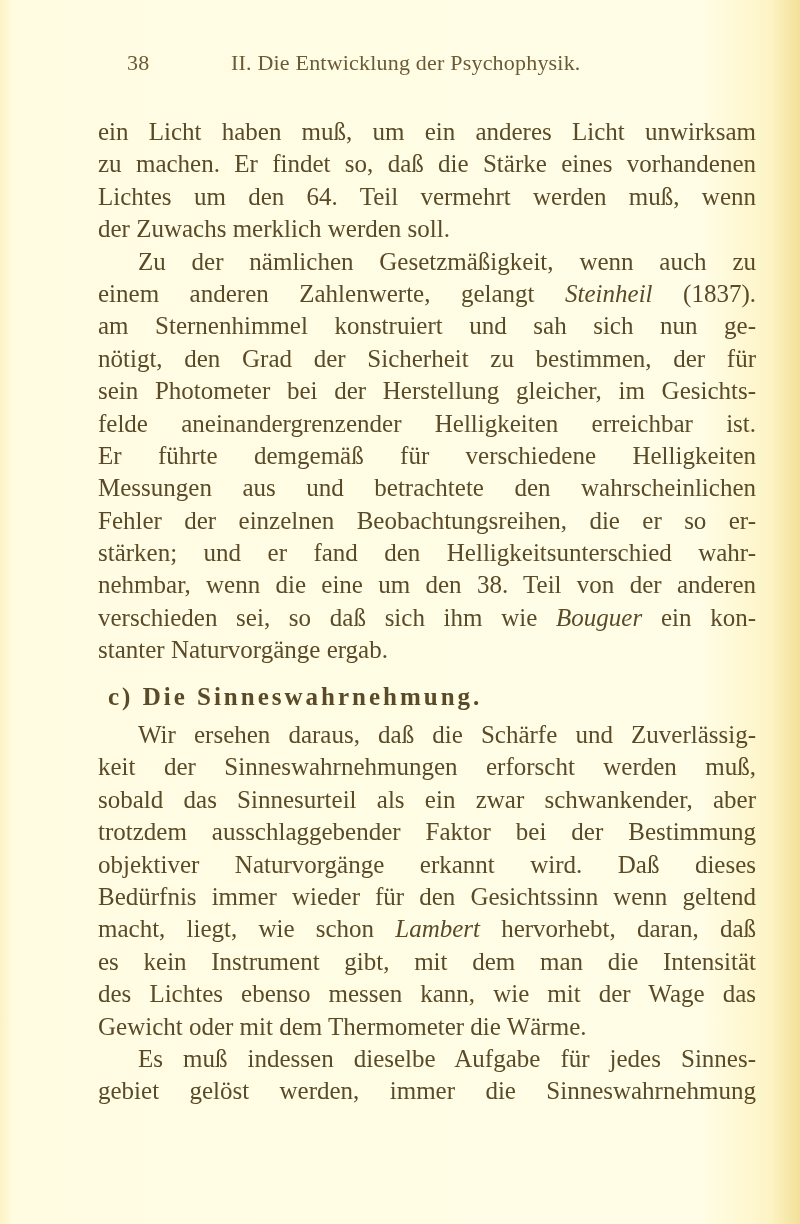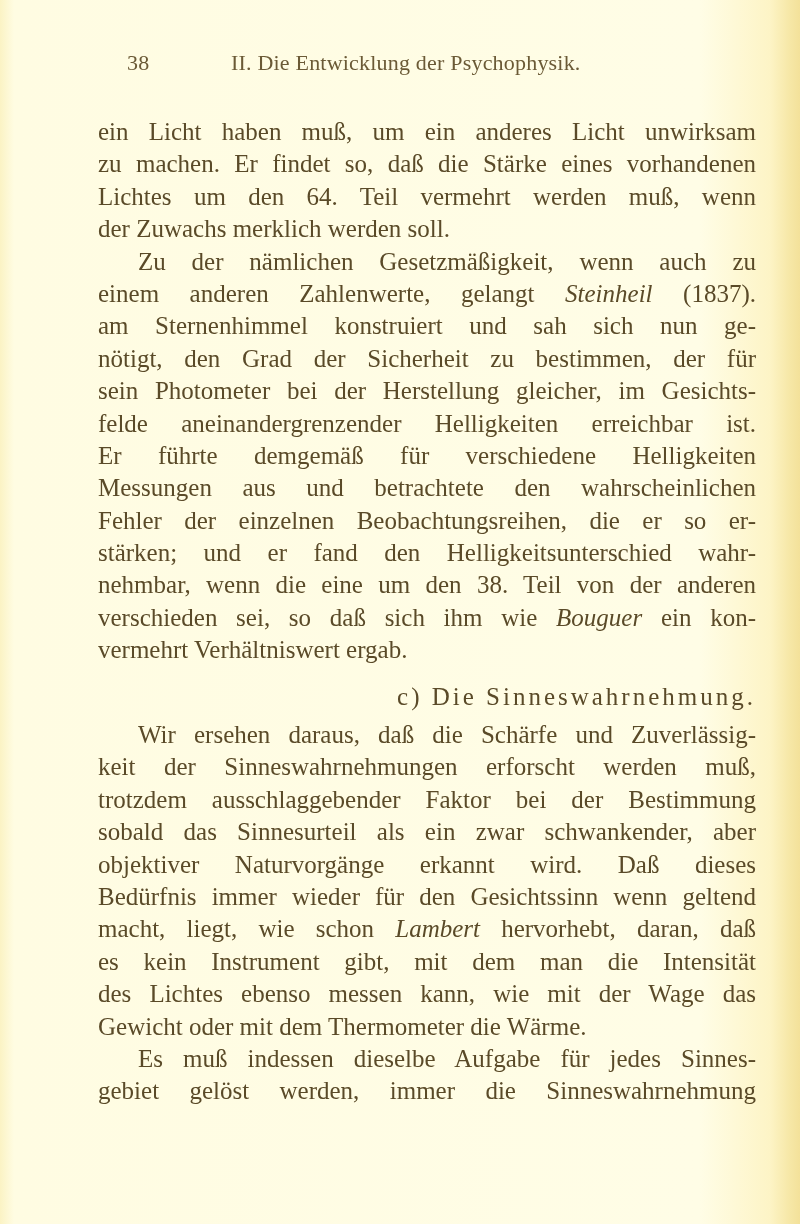--- a/index.html
+++ b/index.html
@@ -55,26 +55,27 @@
       height: 32.4px;
     }
     .line.last {
       text-align-last: left;
     }
     .line.indent {
       padding-left: 40px;
     }
     .heading {
       display: block;
-      text-align: right;
+      text-align: left;
       letter-spacing: 3px;
       height: 32.4px;
       margin-top: 14px;
       margin-bottom: 6px;
       padding-left: 10px;
+      font-weight: bold;
     }
     em {
       font-style: italic;
     }
   </style>
 </head>
 <body>
 
 <div class="page">
 
@@ -97,30 +98,30 @@
       <span class="line">am Sternenhimmel konstruiert und sah sich nun ge-</span>
       <span class="line">nötigt, den Grad der Sicherheit zu bestimmen, der für</span>
       <span class="line">sein Photometer bei der Herstellung gleicher, im Gesichts-</span>
       <span class="line">felde aneinandergrenzender Helligkeiten erreichbar ist.</span>
       <span class="line">Er führte demgemäß für verschiedene Helligkeiten</span>
       <span class="line">Messungen aus und betrachtete den wahrscheinlichen</span>
       <span class="line">Fehler der einzelnen Beobachtungsreihen, die er so er-</span>
       <span class="line">stärken; und er fand den Helligkeitsunterschied wahr-</span>
       <span class="line">nehmbar, wenn die eine um den 38. Teil von der anderen</span>
       <span class="line"><span>verschieden sei, so daß sich ihm wie </span><em>Bouguer</em><span> ein kon-</span></span>
-      <span class="line last">vermehrt Verhältniswert ergab.</span>
+      <span class="line last">stanter Naturvorgänge ergab.</span>
     </div>
 
     <span class="heading">c) Die Sinneswahrnehmung.</span>
 
     <div>
       <span class="line indent">Wir ersehen daraus, daß die Schärfe und Zuverlässig-</span>
       <span class="line">keit der Sinneswahrnehmungen erforscht werden muß,</span>
+      <span class="line">sobald das Sinnesurteil als ein zwar schwankender, aber</span>
       <span class="line">trotzdem ausschlaggebender Faktor bei der Bestimmung</span>
-      <span class="line">sobald das Sinnesurteil als ein zwar schwankender, aber</span>
       <span class="line">objektiver Naturvorgänge erkannt wird. Daß dieses</span>
       <span class="line">Bedürfnis immer wieder für den Gesichtssinn wenn geltend</span>
       <span class="line"><span>macht, liegt, wie schon </span><em>Lambert</em><span> hervorhebt, daran, daß</span></span>
       <span class="line">es kein Instrument gibt, mit dem man die Intensität</span>
       <span class="line">des Lichtes ebenso messen kann, wie mit der Wage das</span>
       <span class="line last">Gewicht oder mit dem Thermometer die Wärme.</span>
     </div>
 
     <div>
       <span class="line indent">Es muß indessen dieselbe Aufgabe für jedes Sinnes-</span>

